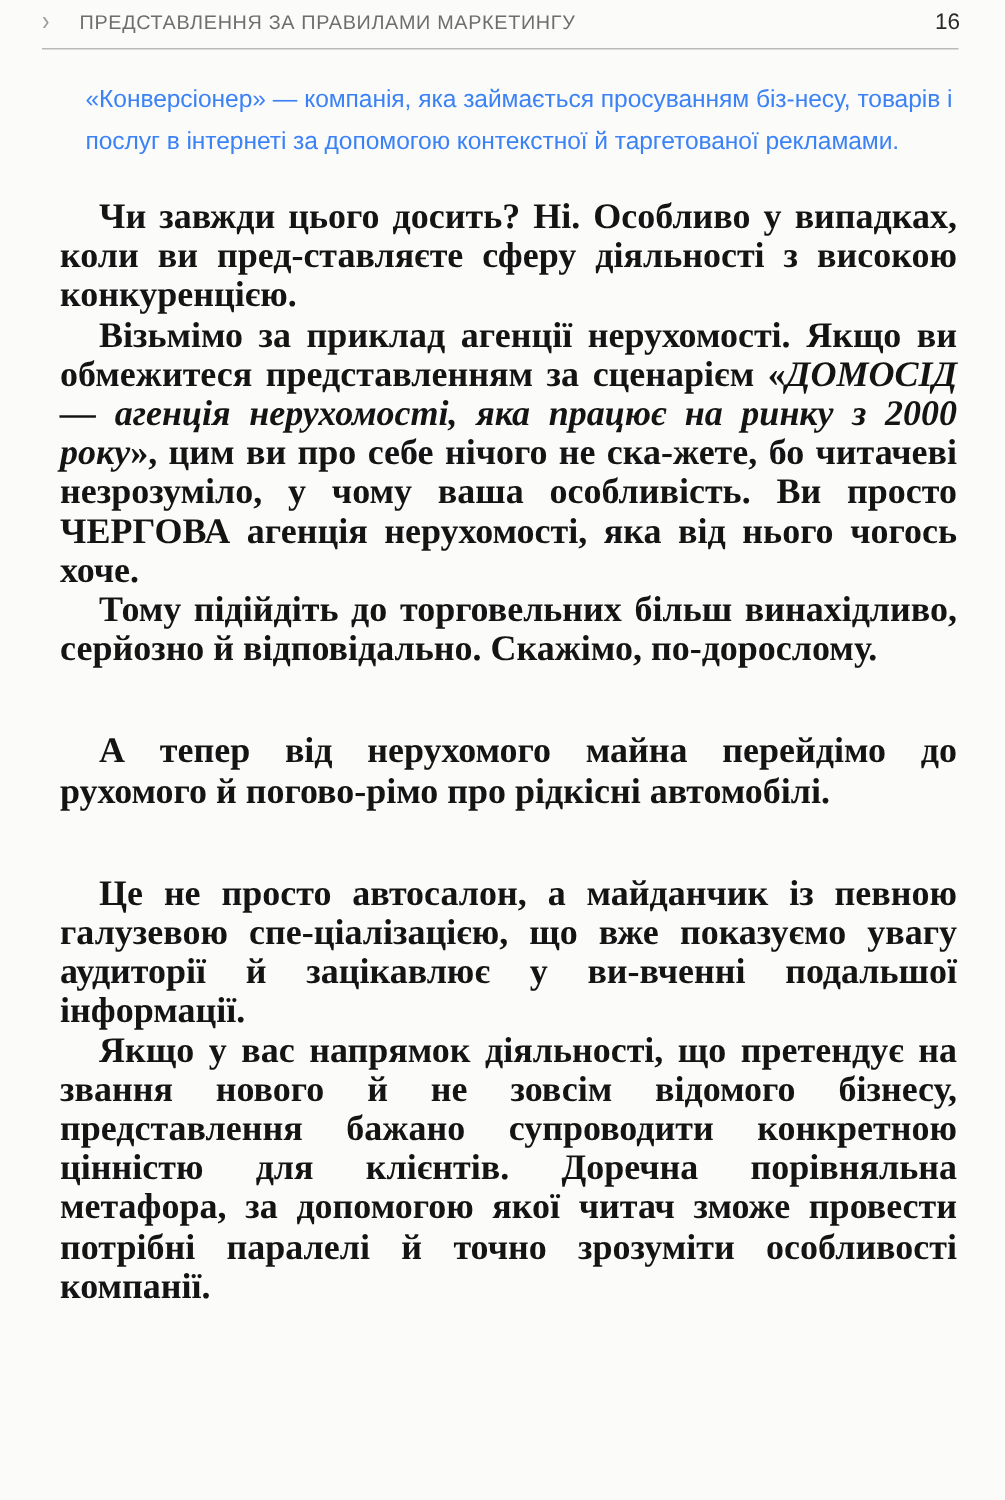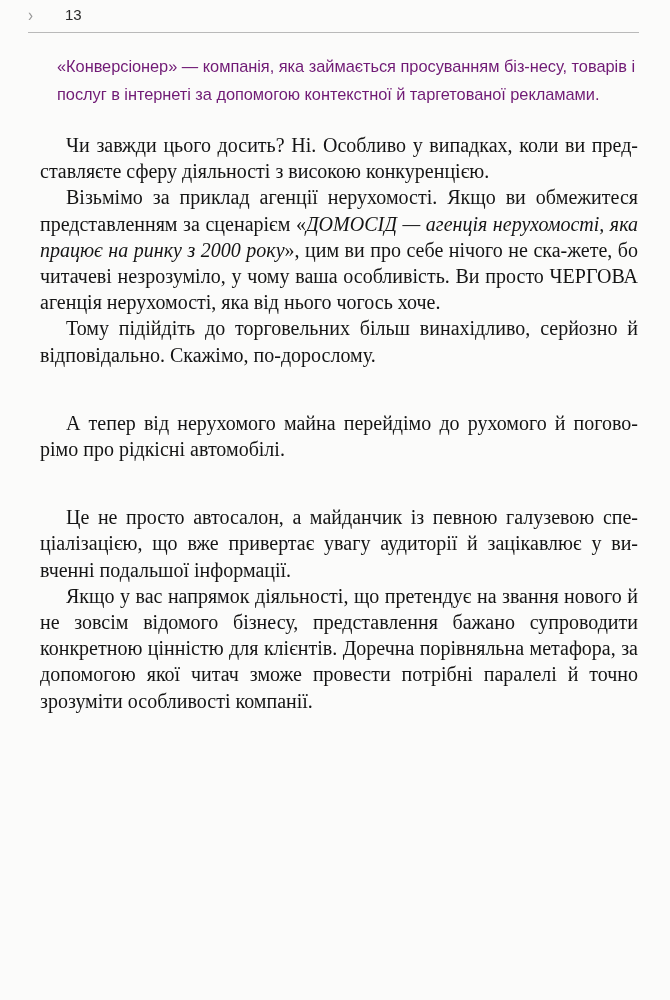--- a/index.html
+++ b/index.html
@@ -84,55 +84,57 @@
   p {
     margin: 0;
     text-align: justify;
     text-justify: inter-word;
     hyphens: manual;
   }
 
   
   .body-text {
     font-family: "Liberation Serif", serif;
-    font-size: 20px;
+    font-size: 24px;
     line-height: 26.2px;
     text-indent: 26px;
     color: #141414;
+    font-weight: bold;
   }
 
   .body-text i, .body-text em {
     font-style: italic;
   }
 
   
   .sample-block {
     font-family: "Liberation Sans", sans-serif;
     font-size: 16.4px;
     line-height: 28px;
     margin-left: 17px;
     margin-right: 3px;
     text-align: justify;
-    color: #701a75;
+    color: #3b82f6;
     font-weight: 400;
     letter-spacing: -0.05px;
   }
 
   .gap-lg { height: 24px; }
   .gap-md { height: 18px; }
 </style>
 </head>
 <body>
 
 <div class="page">
 
   <div class="running-head">
     <div class="rh-inner">
       <span class="rh-chevron">›</span>
-      <span class="rh-folio">13</span>
+      <span class="rh-title">ПРЕДСТАВЛЕННЯ ЗА ПРАВИЛАМИ МАРКЕТИНГУ</span>
+      <span class="rh-folio">16</span>
     </div>
     <div class="rh-rule"></div>
   </div>
 
   <div class="column">
 
     <p class="sample-block">«Конверсіонер» — компанія, яка займається просуванням біз-несу, товарів і послуг в інтернеті за допомогою контекстної й таргетованої рекламами.</p>
 
     <div class="gap-lg"></div>
 
@@ -148,18 +150,18 @@
     <div class="gap-md"></div>
 
 
     <p class="body-text">А тепер від нерухомого майна перейдімо до рухомого й погово-рімо про рідкісні автомобілі.</p>
 
     <div class="gap-lg"></div>
 
 
     <div class="gap-md"></div>
 
-    <p class="body-text">Це не просто автосалон, а майданчик із певною галузевою спе-ціалізацією, що вже привертає увагу аудиторії й зацікавлює у ви-вченні подальшої інформації.</p>
+    <p class="body-text">Це не просто автосалон, а майданчик із певною галузевою спе-ціалізацією, що вже показуємо увагу аудиторії й зацікавлює у ви-вченні подальшої інформації.</p>
 
     <p class="body-text">Якщо у вас напрямок діяльності, що претендує на звання нового й не зовсім відомого бізнесу, представлення бажано супроводити конкретною цінністю для клієнтів. Доречна порівняльна метафора, за допомогою якої читач зможе провести потрібні паралелі й точно зрозуміти особливості компанії.</p>
 
   </div>
 </div>
 
 </body></html>

